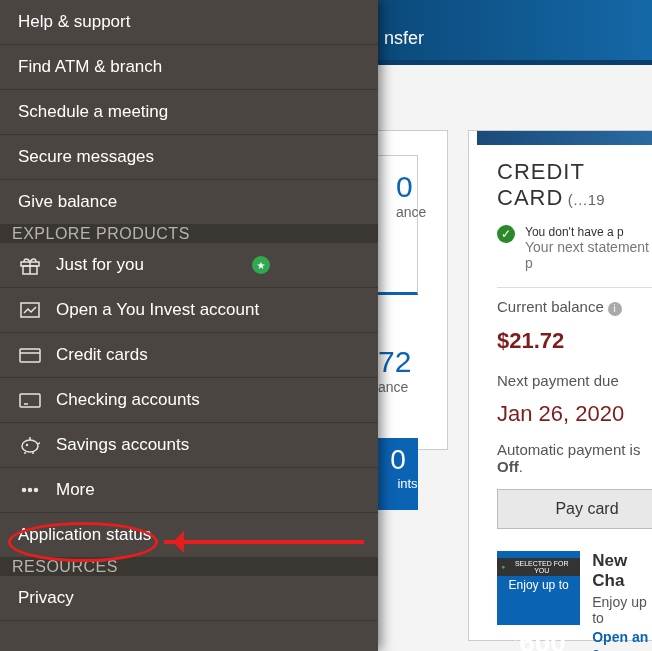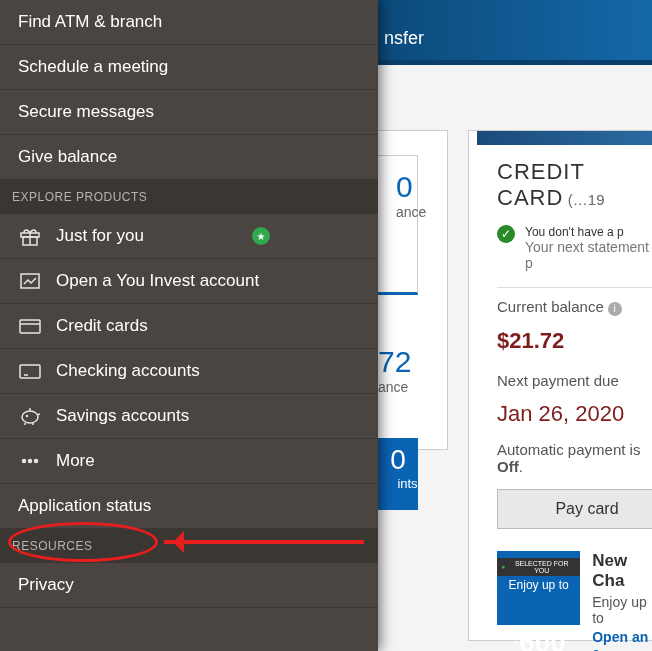--- a/index.html
+++ b/index.html
@@ -19,22 +19,22 @@
     overflow: hidden;
   }
   .menu-item {
     display: flex; align-items: center; padding: 12px 18px;
     border-bottom: 1px solid #3a3632; font-size: 17px; cursor: pointer;
     min-height: 45px;
   }
   .menu-item.simple { padding-left: 18px; }
   .menu-item .icon { width: 24px; height: 20px; margin-right: 14px; display: flex; align-items:center; justify-content:center; }
   .section-header {
-    background: #3a3632; color: #b8b3ad; font-size: 12px; letter-spacing: 0.5px;
-    padding: 10px 12px; text-transform: uppercase;
+    background: #3a3632; color: #b8b3ad; font-size: 16px; letter-spacing: 0.5px;
+    padding: 0 12px; text-transform: uppercase;
   }
   .star-badge {
     width: 18px; height: 18px; border-radius: 50%; background: #2fa84f;
     display:flex; align-items:center; justify-content:center; margin-left:auto;
     margin-right: 90px;
   }
   .star-badge::before { content:"★"; color:#fff; font-size:10px; }
   .highlight-ellipse {
     position: absolute; left: 8px; top: 522px; width: 150px; height: 40px;
     border: 3px solid #e81e1e; border-radius: 50%; z-index: 20; pointer-events: none;
@@ -145,20 +145,23 @@
         <div class="hdr">New Cha</div>
         <div class="sub2">Enjoy up to</div>
         <div class="link">Open an a</div>
       </div>
     </div>
   </div>
 </div>
 
 <div class="sidebar">
   <div class="menu-item simple">
+      <span>Help &amp; support</span>
+    </div>
+  <div class="menu-item simple">
       <span>Find ATM &amp; branch</span>
     </div>
   <div class="menu-item simple">
       <span>Schedule a meeting</span>
     </div>
   <div class="menu-item simple">
       <span>Secure messages</span>
     </div>
   <div class="menu-item simple">
       <span>Give balance</span>

